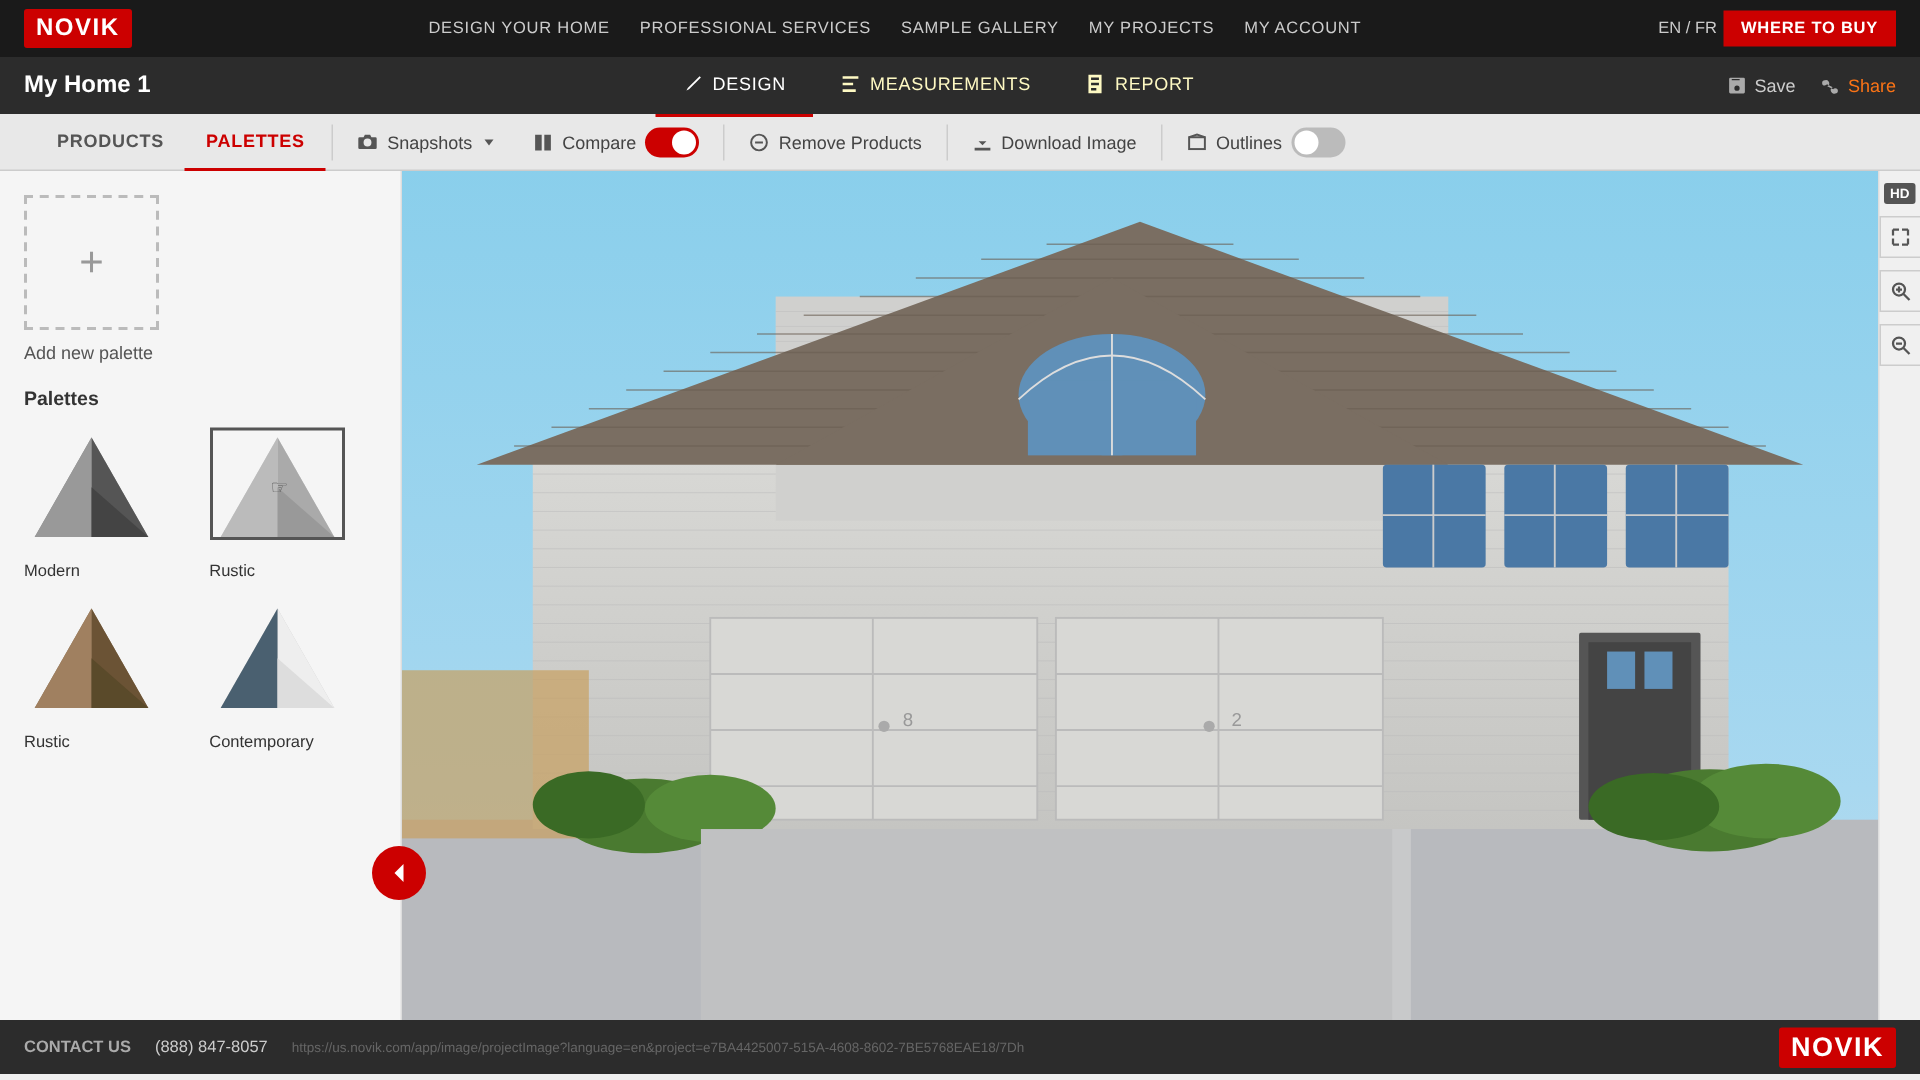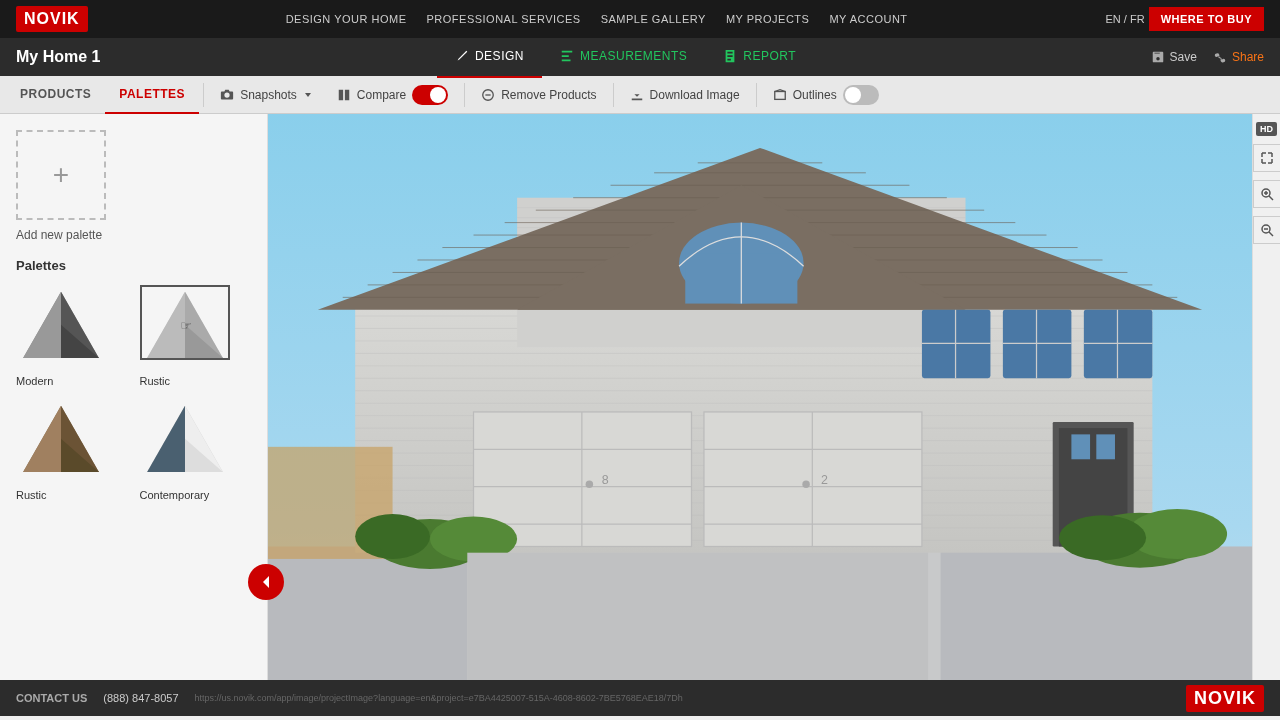--- a/index.html
+++ b/index.html
@@ -51,21 +51,21 @@
       background: #2c2c2c;
       height: 38px;
       display: flex;
       align-items: center;
       justify-content: space-between;
       padding: 0 16px;
     }
     .project-title { color: white; font-size: 16px; font-weight: bold; }
     .second-nav-tabs { display: flex; align-items: center; gap: 0; }
     .nav-tab {
-      color: #22c55e;
+      color: #fef9c3;
       font-size: 12px;
       padding: 0 18px;
       height: 42px;
       display: flex;
       align-items: center;
       gap: 6px;
       cursor: pointer;
       text-transform: uppercase;
       letter-spacing: 0.5px;
       border-bottom: 2px solid transparent;
@@ -82,21 +82,21 @@
       background: none;
       border: none;
     }
 
     
     .toolbar {
       background: #e8e8e8;
       height: 38px;
       display: flex;
       align-items: center;
-      padding: 0 6px;
+      padding: 0 24px;
       gap: 0;
       border-bottom: 1px solid #ccc;
     }
     .tab-btn {
       background: none;
       border: none;
       padding: 0 14px;
       height: 38px;
       font-size: 12px;
       cursor: pointer;

